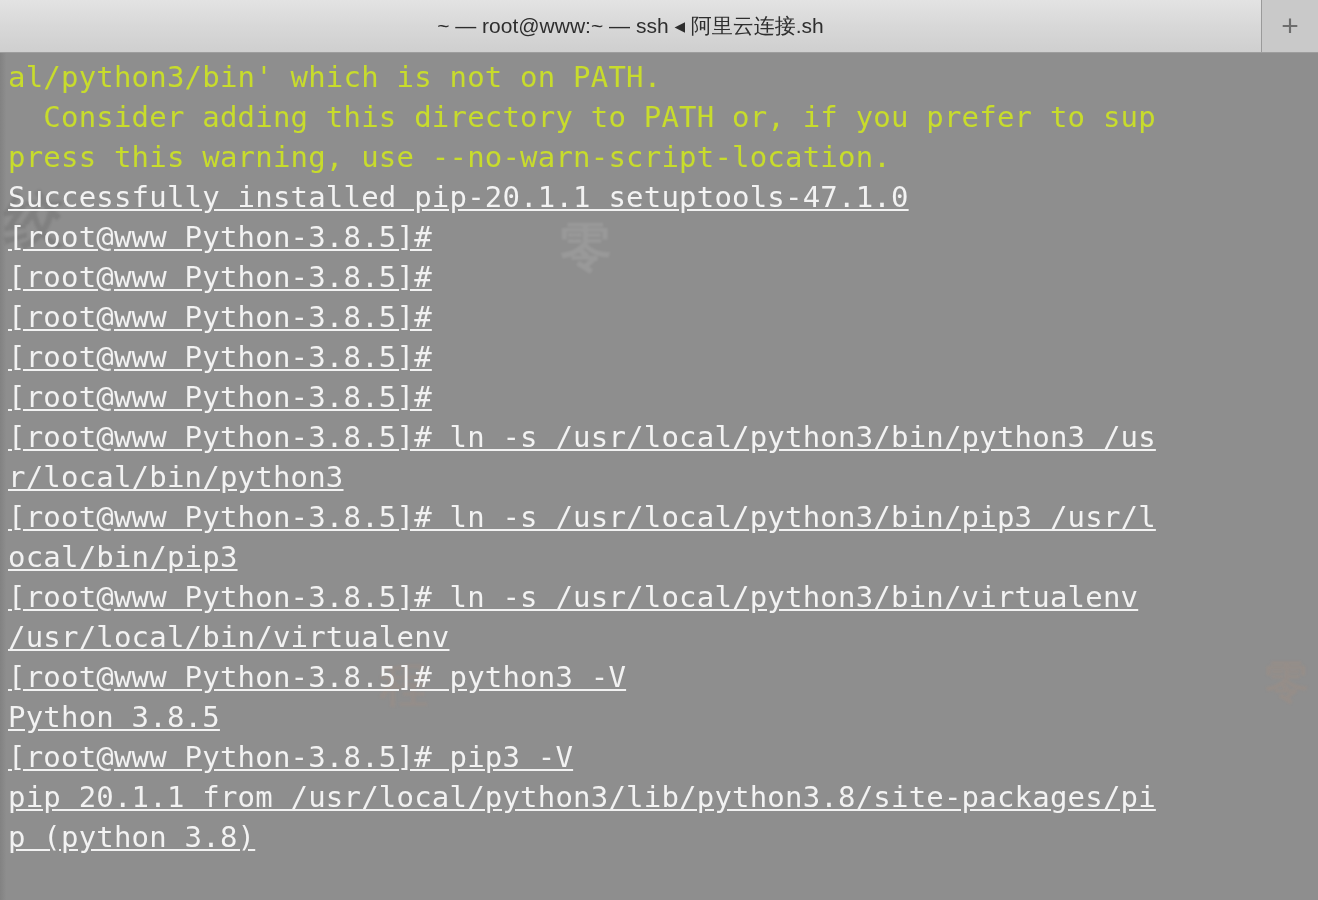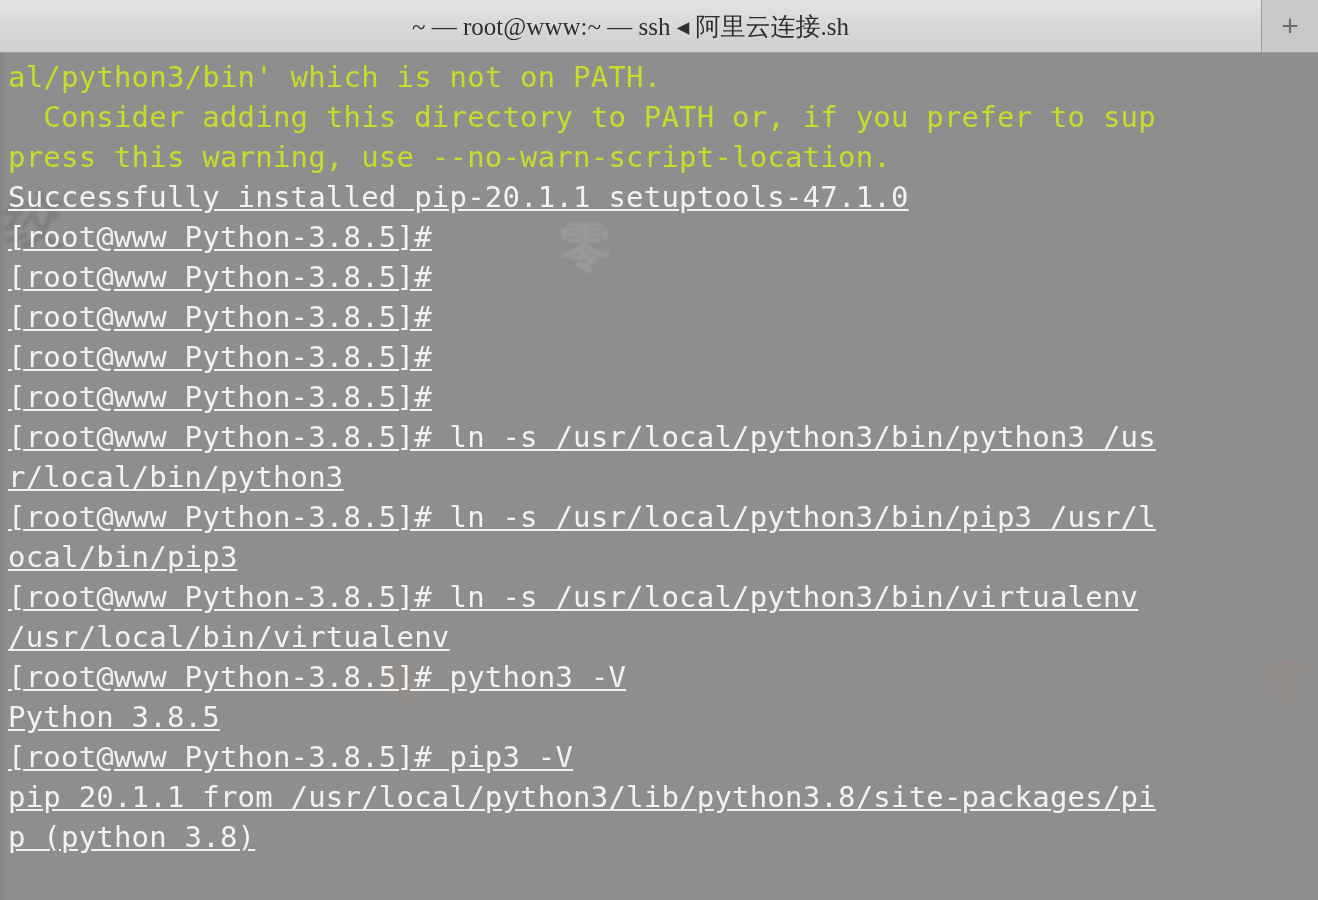--- a/index.html
+++ b/index.html
@@ -108,27 +108,26 @@
   .tab {
     flex: 1 1 auto;
     display: flex;
     align-items: center;
     justify-content: center;
     background: linear-gradient(to bottom, #e3e3e3 0%, #d8d8d8 50%, #cfcfcf 100%);
     border-right: 1px solid #9a9a9a;
     min-width: 0;
   }
   .tab-title {
-    font-size: 25px;
+    font-size: 21px;
     color: #2e2e2e;
     white-space: nowrap;
     overflow: hidden;
     text-overflow: ellipsis;
     padding: 0 12px;
-    font-family: Liberation Serif, serif;
   }
   .new-tab {
     flex: 0 0 56px;
     display: flex;
     align-items: center;
     justify-content: center;
     background: #c9c9c9;
     color: #6d6d6d;
     font-size: 30px;
     font-weight: 300;

